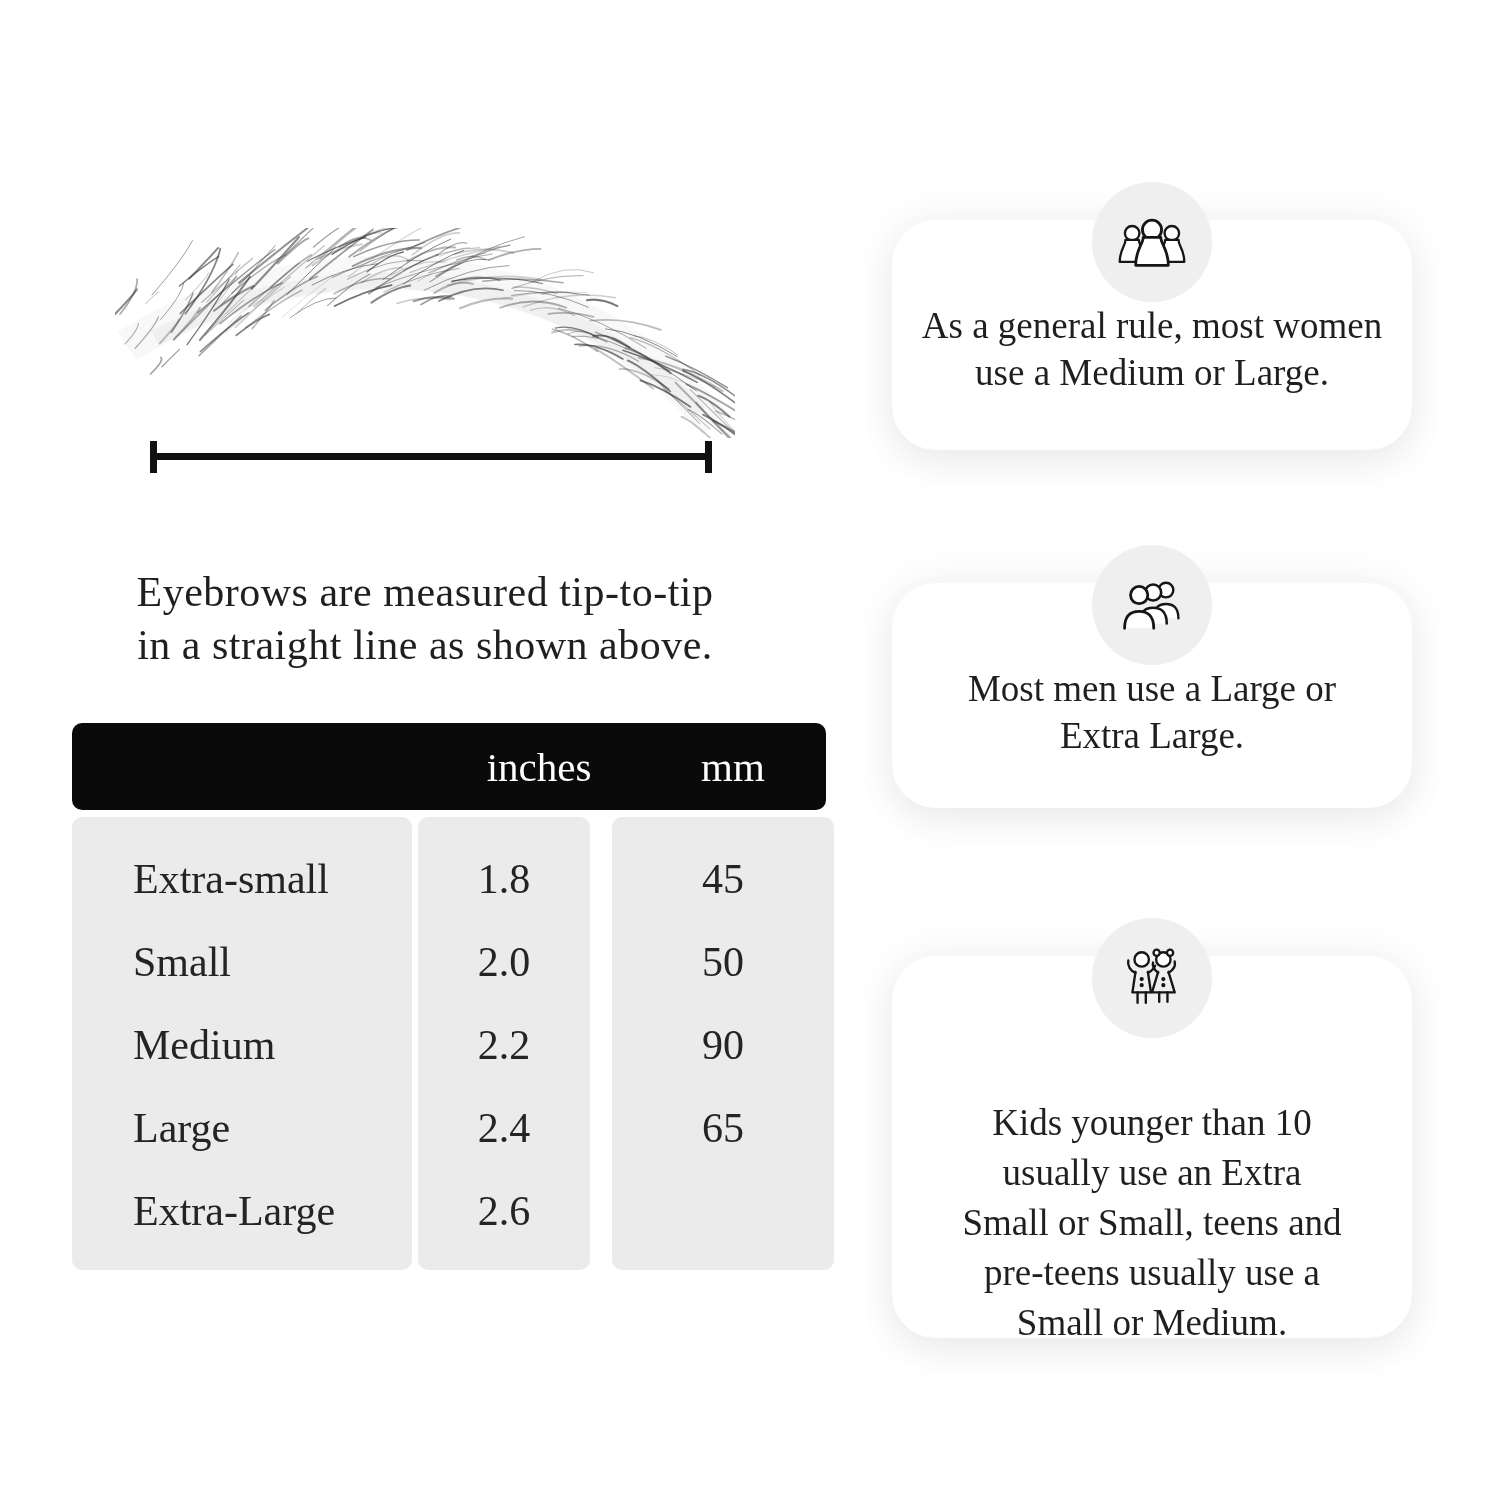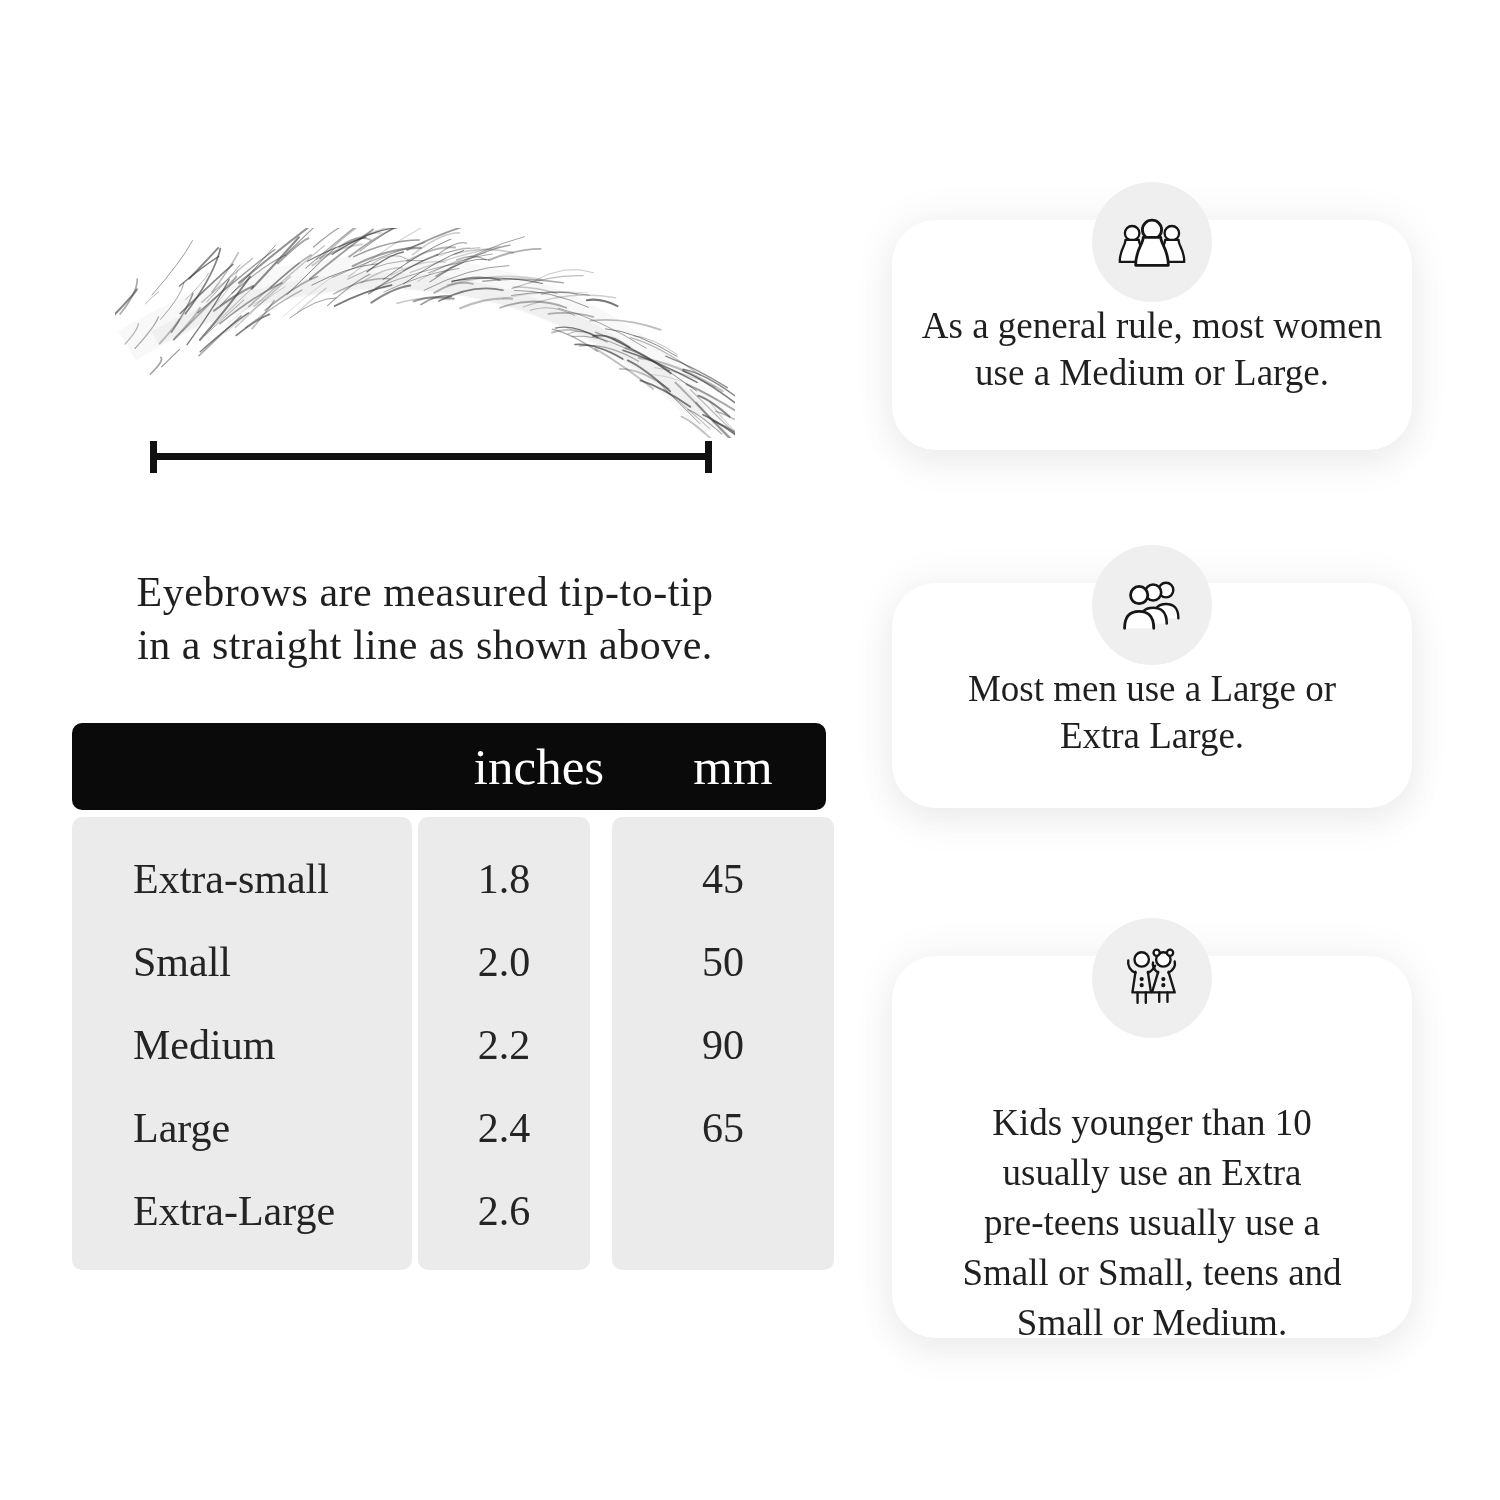--- a/index.html
+++ b/index.html
@@ -17,21 +17,21 @@
   .measure .tick.l{left:0;}
   .measure .tick.r{right:0;}
   .caption{
     position:absolute;left:95px;top:520px;width:660px;text-align:center;
     font-size:42px;line-height:53px;letter-spacing:0.5px;color:var(--text,#1f1f1f);margin-top:46px;
   }
   
   .th{
     position:absolute;top:723px;height:87px;background:var(--header_bg,#0a0a0a);
     color:var(--header_text,#fff);border-radius:10px;
-    display:flex;align-items:center;justify-content:center;font-size:51px;padding-left:28px;
+    display:flex;align-items:center;justify-content:center;font-size:41px;padding-left:28px;
   }
   .th.c1{left:72px;width:340px;}
   .th.c2{left:418px;width:186px;}
   .th.c3{left:612px;width:186px;}
   .tcol{
     position:absolute;top:817px;height:453px;background:var(--row_bg,#ebebeb);
     border-radius:10px;box-sizing:border-box;padding-top:20px;
   }
   .tcol.c1{left:72px;width:340px;}
   .tcol.c2{left:418px;width:172px;}
@@ -347,19 +347,19 @@
           <path d="M 48 27 C 53 24 55 20 54 16"></path>
           <path d="M 39 46 L 39 55 M 47 46 L 47 55"></path>
           <circle cx="43" cy="33" r="0.9" fill="#161616"></circle>
           <circle cx="43" cy="39" r="0.9" fill="#161616"></circle>
         </g>
       </svg>
     </div>
     <div class="card-lines">
       <div>Kids younger than 10</div>
       <div>usually use an Extra</div>
+      <div>Small or Small, teens and</div>
       <div>pre-teens usually use a</div>
-      <div>Small or Small, teens and</div>
       <div>Small or Medium.</div>
     </div>
   </div>
 
 </div>
 
 </body></html>

